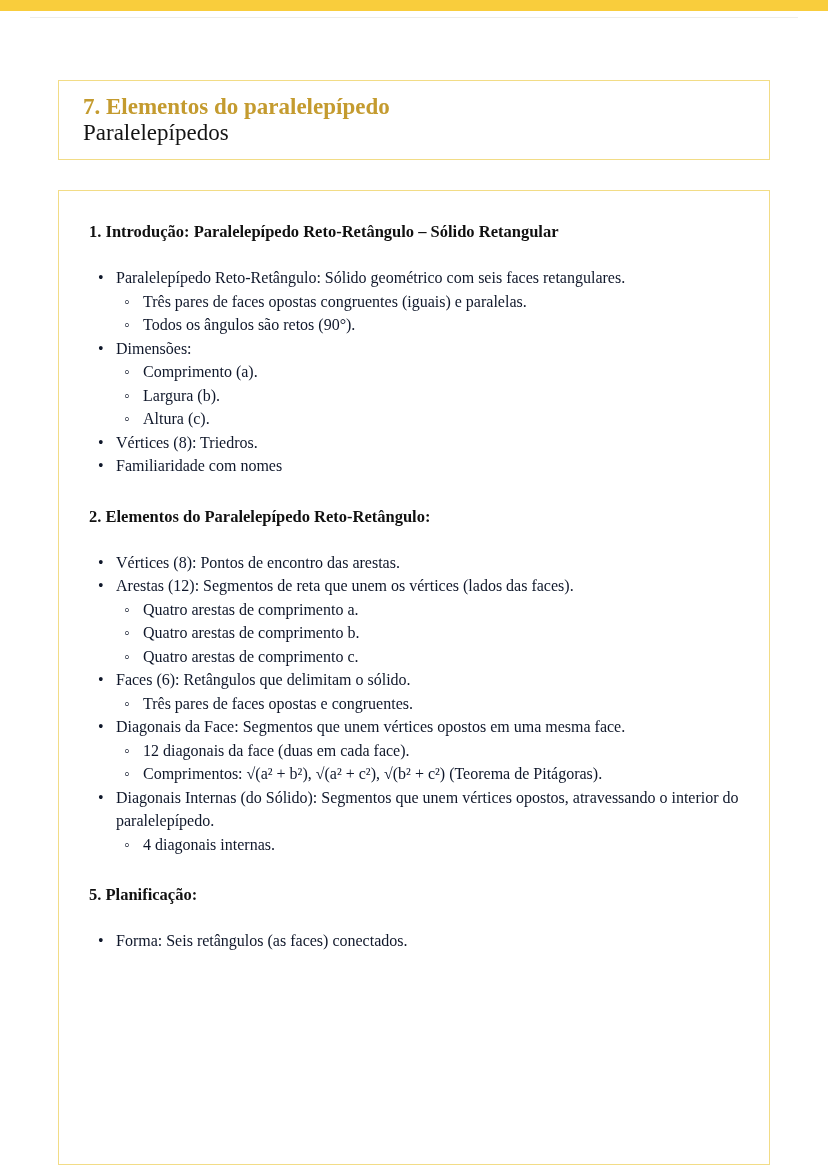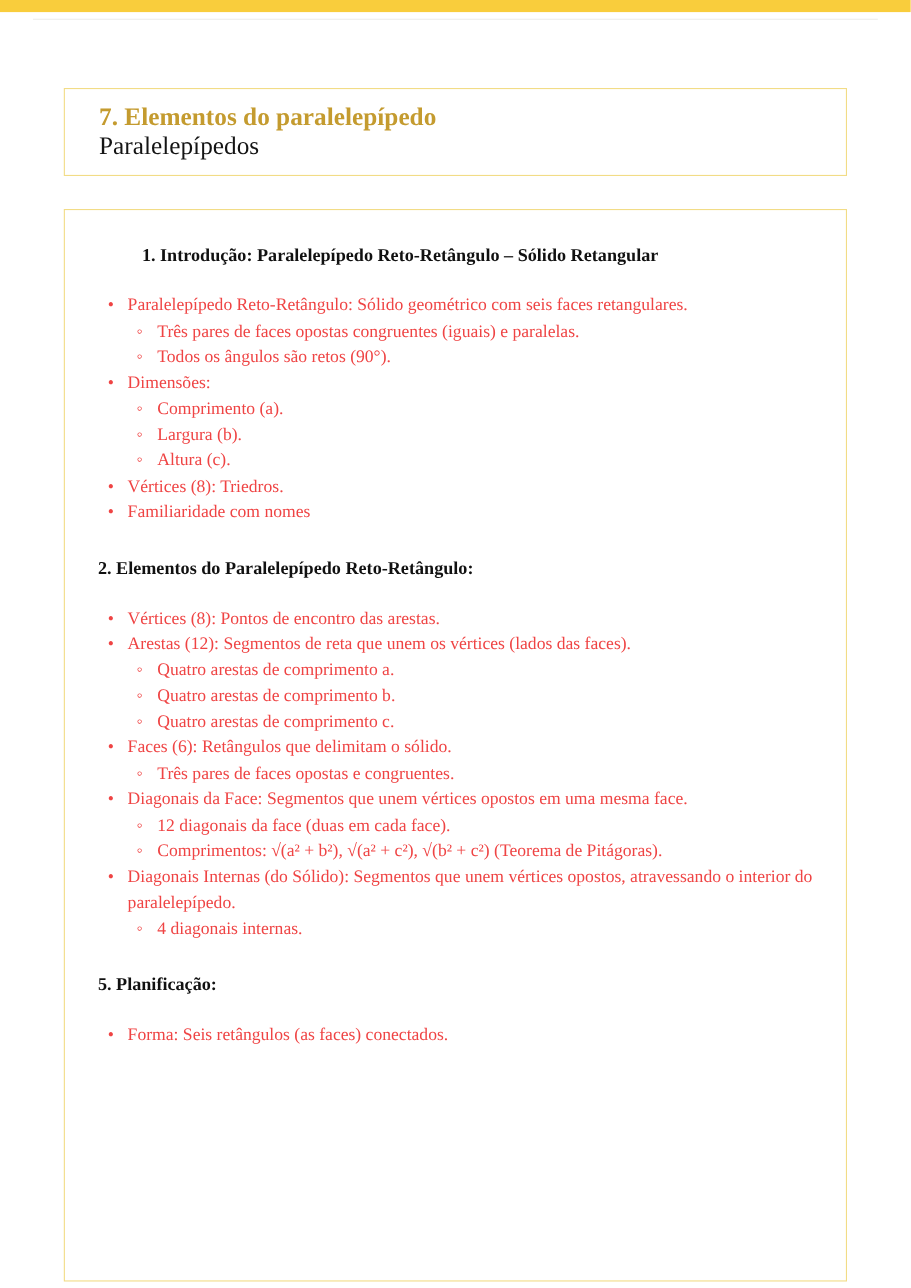--- a/index.html
+++ b/index.html
@@ -20,21 +20,21 @@
   }
   .top-divider {
     margin: 6px 30px 0 30px;
     border-top: 1px solid #ededea;
     height: 0;
   }
   .page { padding: 0 58px; }
   .header-box {
     margin-top: 62px;
     border: 1px solid var(--border, #F2DC86);
-    padding: 11px 26px 16px 31px;
+    padding: 11px 26px 16px 24px;
     background: #ffffff;
   }
   .page-title {
     color: var(--gold, #C49B2F);
     font-size: 23px;
     font-weight: bold;
     line-height: 30px;
   }
   .page-subtitle {
     font-size: 23px;
@@ -48,27 +48,27 @@
     min-height: 975px;
     background: #ffffff;
   }
   .sec-heading {
     font-size: 16.5px;
     font-weight: bold;
     line-height: 22px;
     margin: 28px 0 23px 0;
     color: #111111;
   }
-  .sections > .sec-heading:first-child { margin-top: 2px; margin-left: 40px; }
+  .sections > .sec-heading:first-child { margin-top: 2px; }
   ul.bullet-list { list-style: none; margin: 0 0 6px 0; }
   .li {
     font-size: 16px;
     line-height: 23.5px;
     position: relative;
-    color: #ef4444;
+    color: #0f172a;
   }
   .li.level-1 { padding-left: 27px; }
   .li.level-1::before {
     content: "\2022";
     position: absolute;
     left: 9px;
     top: 0;
   }
   .li.level-2 { padding-left: 54px; }
   .li.level-2::before {

